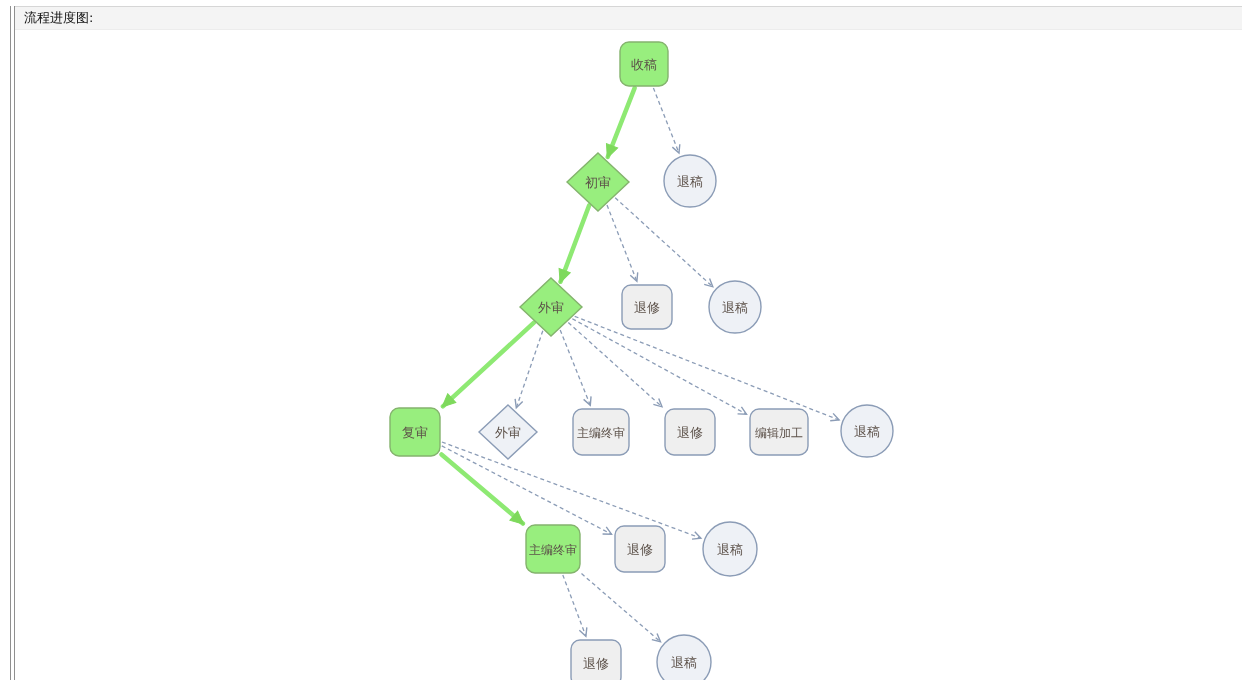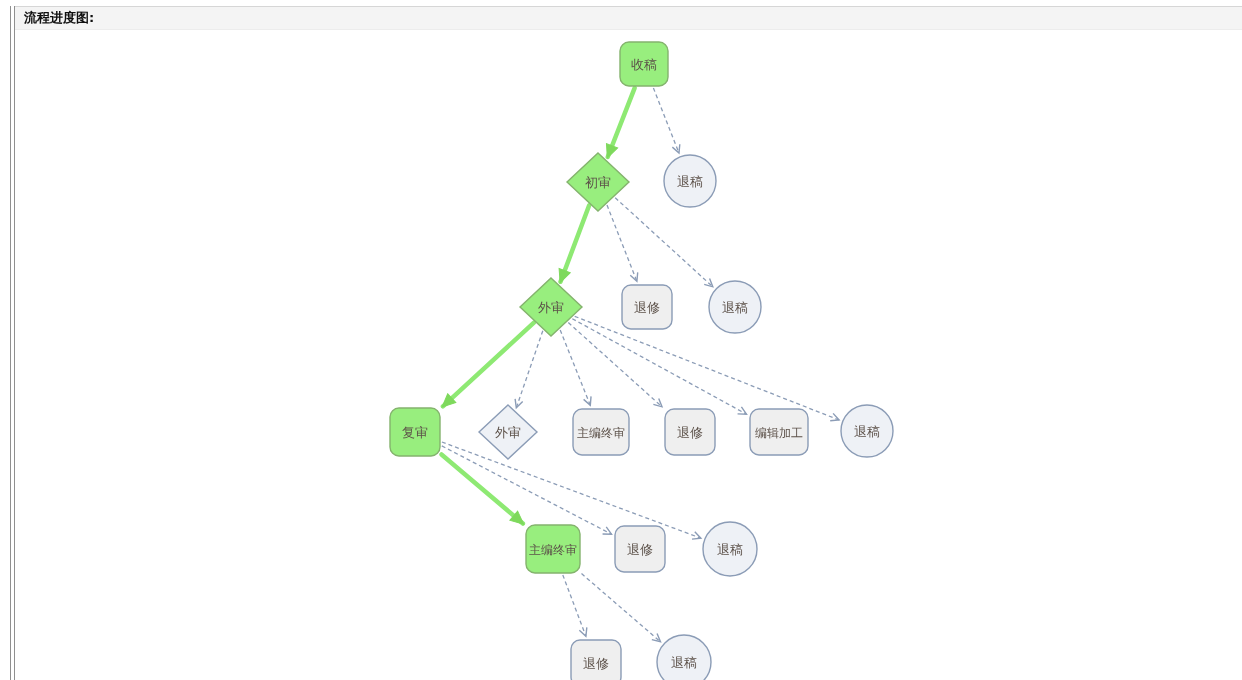--- a/index.html
+++ b/index.html
@@ -11,21 +11,21 @@
   .side-rule{
     position:absolute;left:10px;top:6px;bottom:0;width:3px;
     border-left:1px solid #8f8f8f;border-right:1px solid #8f8f8f;
   }
   .header-bar{
     position:absolute;left:15px;right:0;top:6px;height:24px;
     background:#f4f4f4;border-top:1px solid #d6d6d6;border-bottom:1px solid #ececec;
     box-sizing:border-box;display:flex;align-items:center;
   }
   .header-bar .title{
-    font-size:13px;font-weight:bold;color:#111;padding-left:9px;white-space:nowrap;
+    font-size:13px;font-weight:normal;color:#111;padding-left:9px;white-space:nowrap;
   }
   #flow-svg{position:absolute;left:0;top:0;}
   #flow-svg text{
     font-family:"DejaVu Sans","Liberation Sans",sans-serif;
     pointer-events:none;
   }
 </style>
 </head>
 <body>
 

